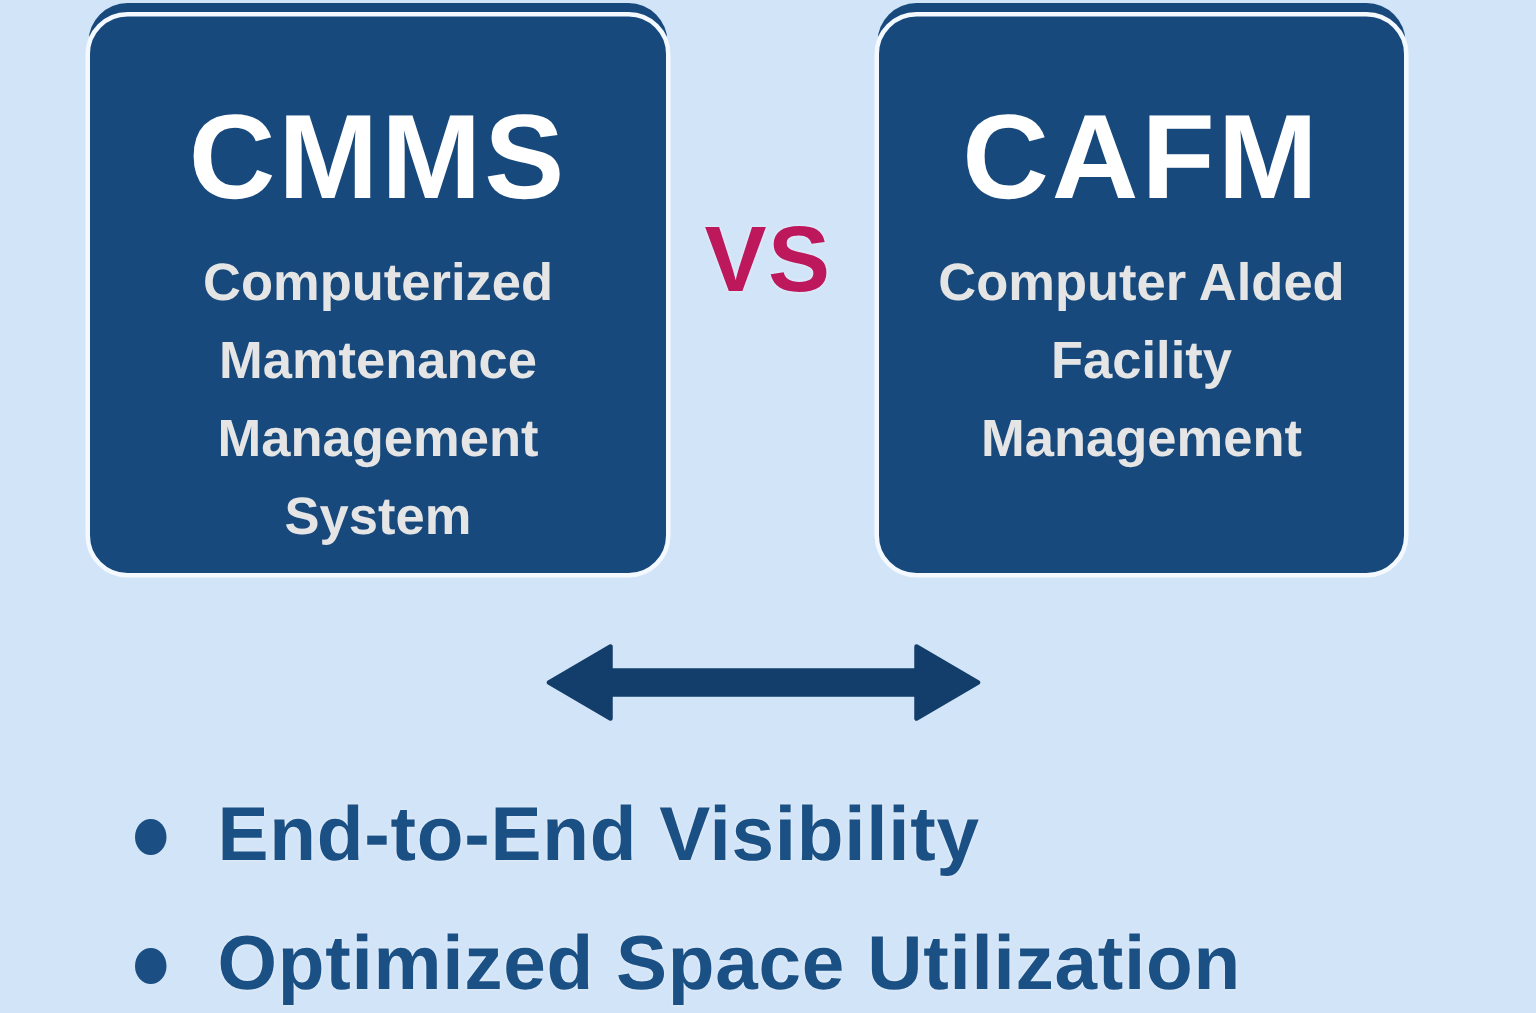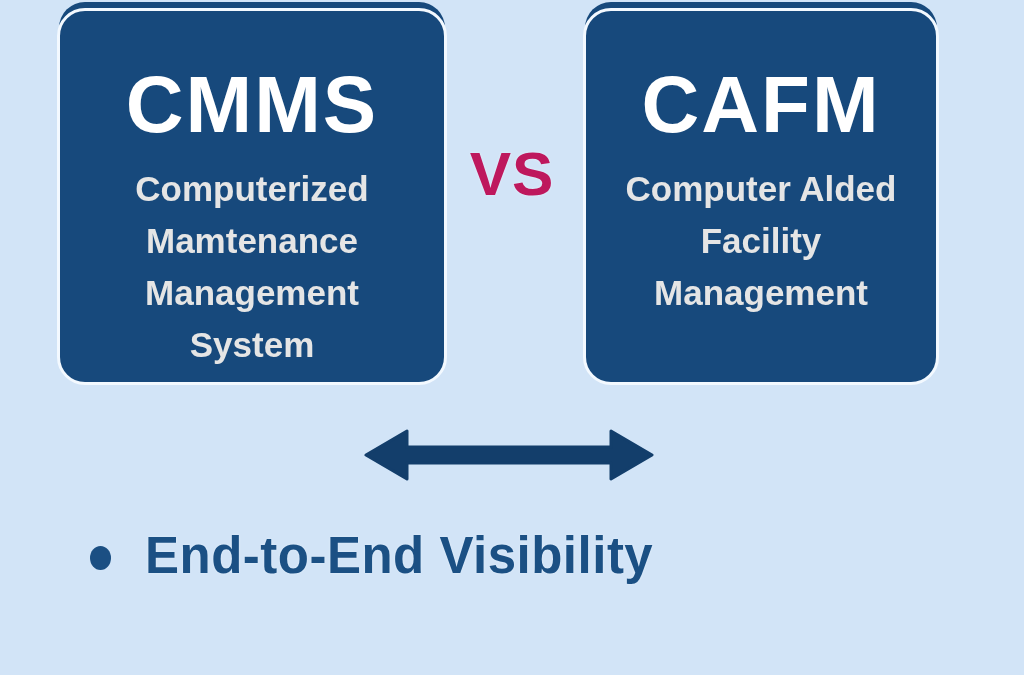--- a/index.html
+++ b/index.html
@@ -127,15 +127,19 @@
     <svg viewBox="0 0 292 58" xmlns="http://www.w3.org/2000/svg">
       <polygon points="3,29 44,5 44,21 248,21 248,5 289,29 248,53 248,37 44,37 44,53" fill="#133e6b" stroke="#133e6b" stroke-width="3" stroke-linejoin="round"></polygon>
     </svg>
   </div>
 
   <div class="bullet-list">
     <div class="bullet-item">
       <span class="bullet-dot"></span>
       <span class="bullet-label">End-to-End Visibility</span>
     </div>
+    <div class="bullet-item">
+      <span class="bullet-dot"></span>
+      <span class="bullet-label">Optimized Space Utilization</span>
+    </div>
   </div>
 
 </div>
 
 </body></html>

